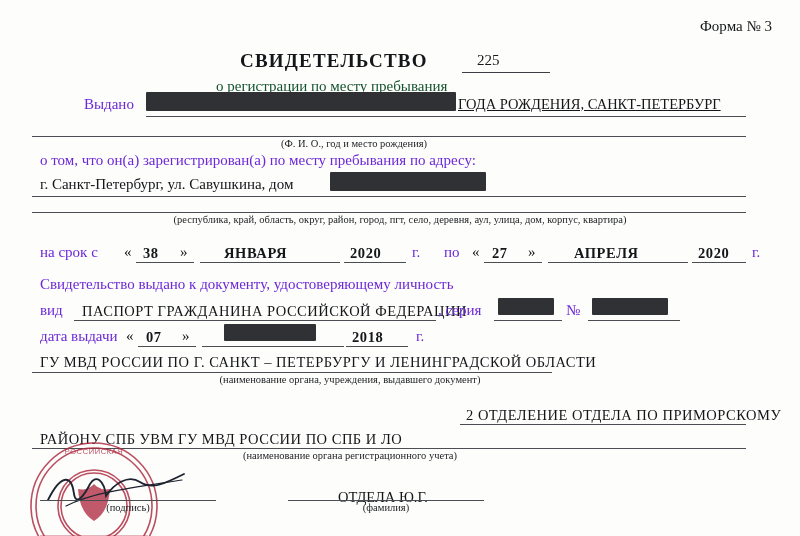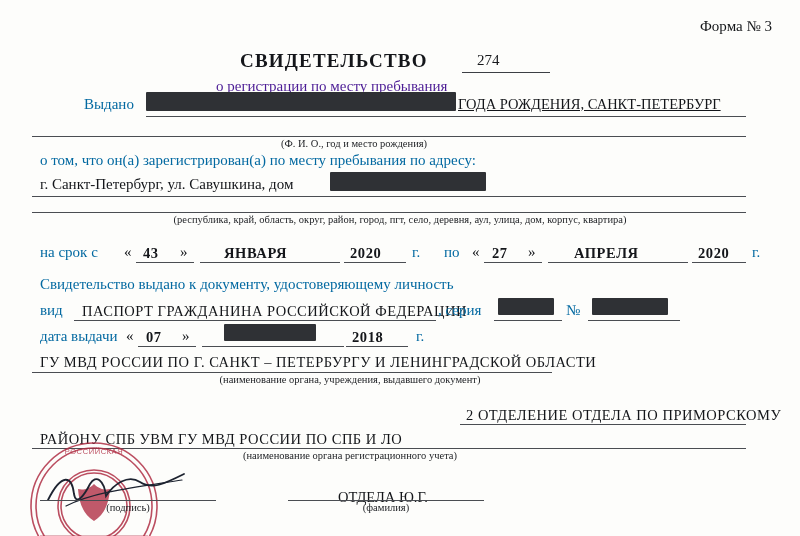--- a/index.html
+++ b/index.html
@@ -46,26 +46,26 @@
     top: 72px;
     left: 462px;
     width: 88px;
     border-bottom: 1px solid #3c3f44;
   }
   .subtitle {
     position: absolute;
     top: 78px;
     left: 216px;
     font-size: 15px;
-    color: #4c1d95;
+    color: #14532d;
   }
   .row-label {
     position: absolute;
     font-size: 15px;
-    color: #0369a1;
+    color: #6d28d9;
     white-space: nowrap;
   }
   .line {
     position: absolute;
     border-bottom: 1px solid #4a4d52;
     height: 0;
   }
   .redact {
     position: absolute;
     background: #2f3135;
@@ -122,21 +122,21 @@
   }
 </style>
 </head>
 <body>
 
 <div class="page">
 
   <div class="form-no">Форма № 3</div>
 
   <div class="title">СВИДЕТЕЛЬСТВО</div>
-  <div class="doc-number">274</div>
+  <div class="doc-number">225</div>
   <div class="doc-number-line"></div>
   <div class="subtitle">о регистрации по месту пребывания</div>
 
   <div class="row-label" style="top:96px; left:84px;">Выдано</div>
   <div class="redact" style="left:146px; top:92px; width:310px; height:19px;"></div>
   <div class="value" style="top:96px; left:458px;text-decoration:underline;">ГОДА РОЖДЕНИЯ, САНКТ-ПЕТЕРБУРГ</div>
   <div class="line" style="left:146px; top:116px; width:600px;"></div>
 
   <div class="line" style="left:32px; top:136px; width:714px;"></div>
   <div class="caption" style="top:138px; left:0; width:708px;">(Ф. И. О., год и место рождения)</div>
@@ -144,21 +144,21 @@
   <div class="row-label" style="top:152px; left:40px;">о том, что он(а) зарегистрирован(а) по месту пребывания по адресу:</div>
 
   <div class="addr-text" style="top:176px; left:40px;">г. Санкт-Петербург, ул. Савушкина, дом</div>
   <div class="redact" style="left:330px; top:172px; width:156px; height:19px;"></div>
   <div class="line" style="left:32px; top:196px; width:714px;"></div>
   <div class="line" style="left:32px; top:212px; width:714px;"></div>
   <div class="caption" style="top:214px; left:0; width:800px;">(республика, край, область, округ, район, город, пгт, село, деревня, аул, улица, дом, корпус, квартира)</div>
 
   <div class="row-label" style="top:244px; left:40px;">на срок с</div>
   <div class="quote" style="top:244px; left:124px;">«</div>
-  <div class="value value-bold" style="top:245px; left:143px;">43</div>
+  <div class="value value-bold" style="top:245px; left:143px;">38</div>
   <div class="quote" style="top:244px; left:180px;">»</div>
   <div class="line" style="left:136px; top:262px; width:58px;"></div>
 
   <div class="value value-bold" style="top:245px; left:224px;text-align:right;">ЯНВАРЯ</div>
   <div class="line" style="left:200px; top:262px; width:140px;"></div>
 
   <div class="value value-bold" style="top:245px; left:350px;">2020</div>
   <div class="line" style="left:344px; top:262px; width:62px;"></div>
   <div class="row-label" style="top:244px; left:412px;">г.</div>
 

